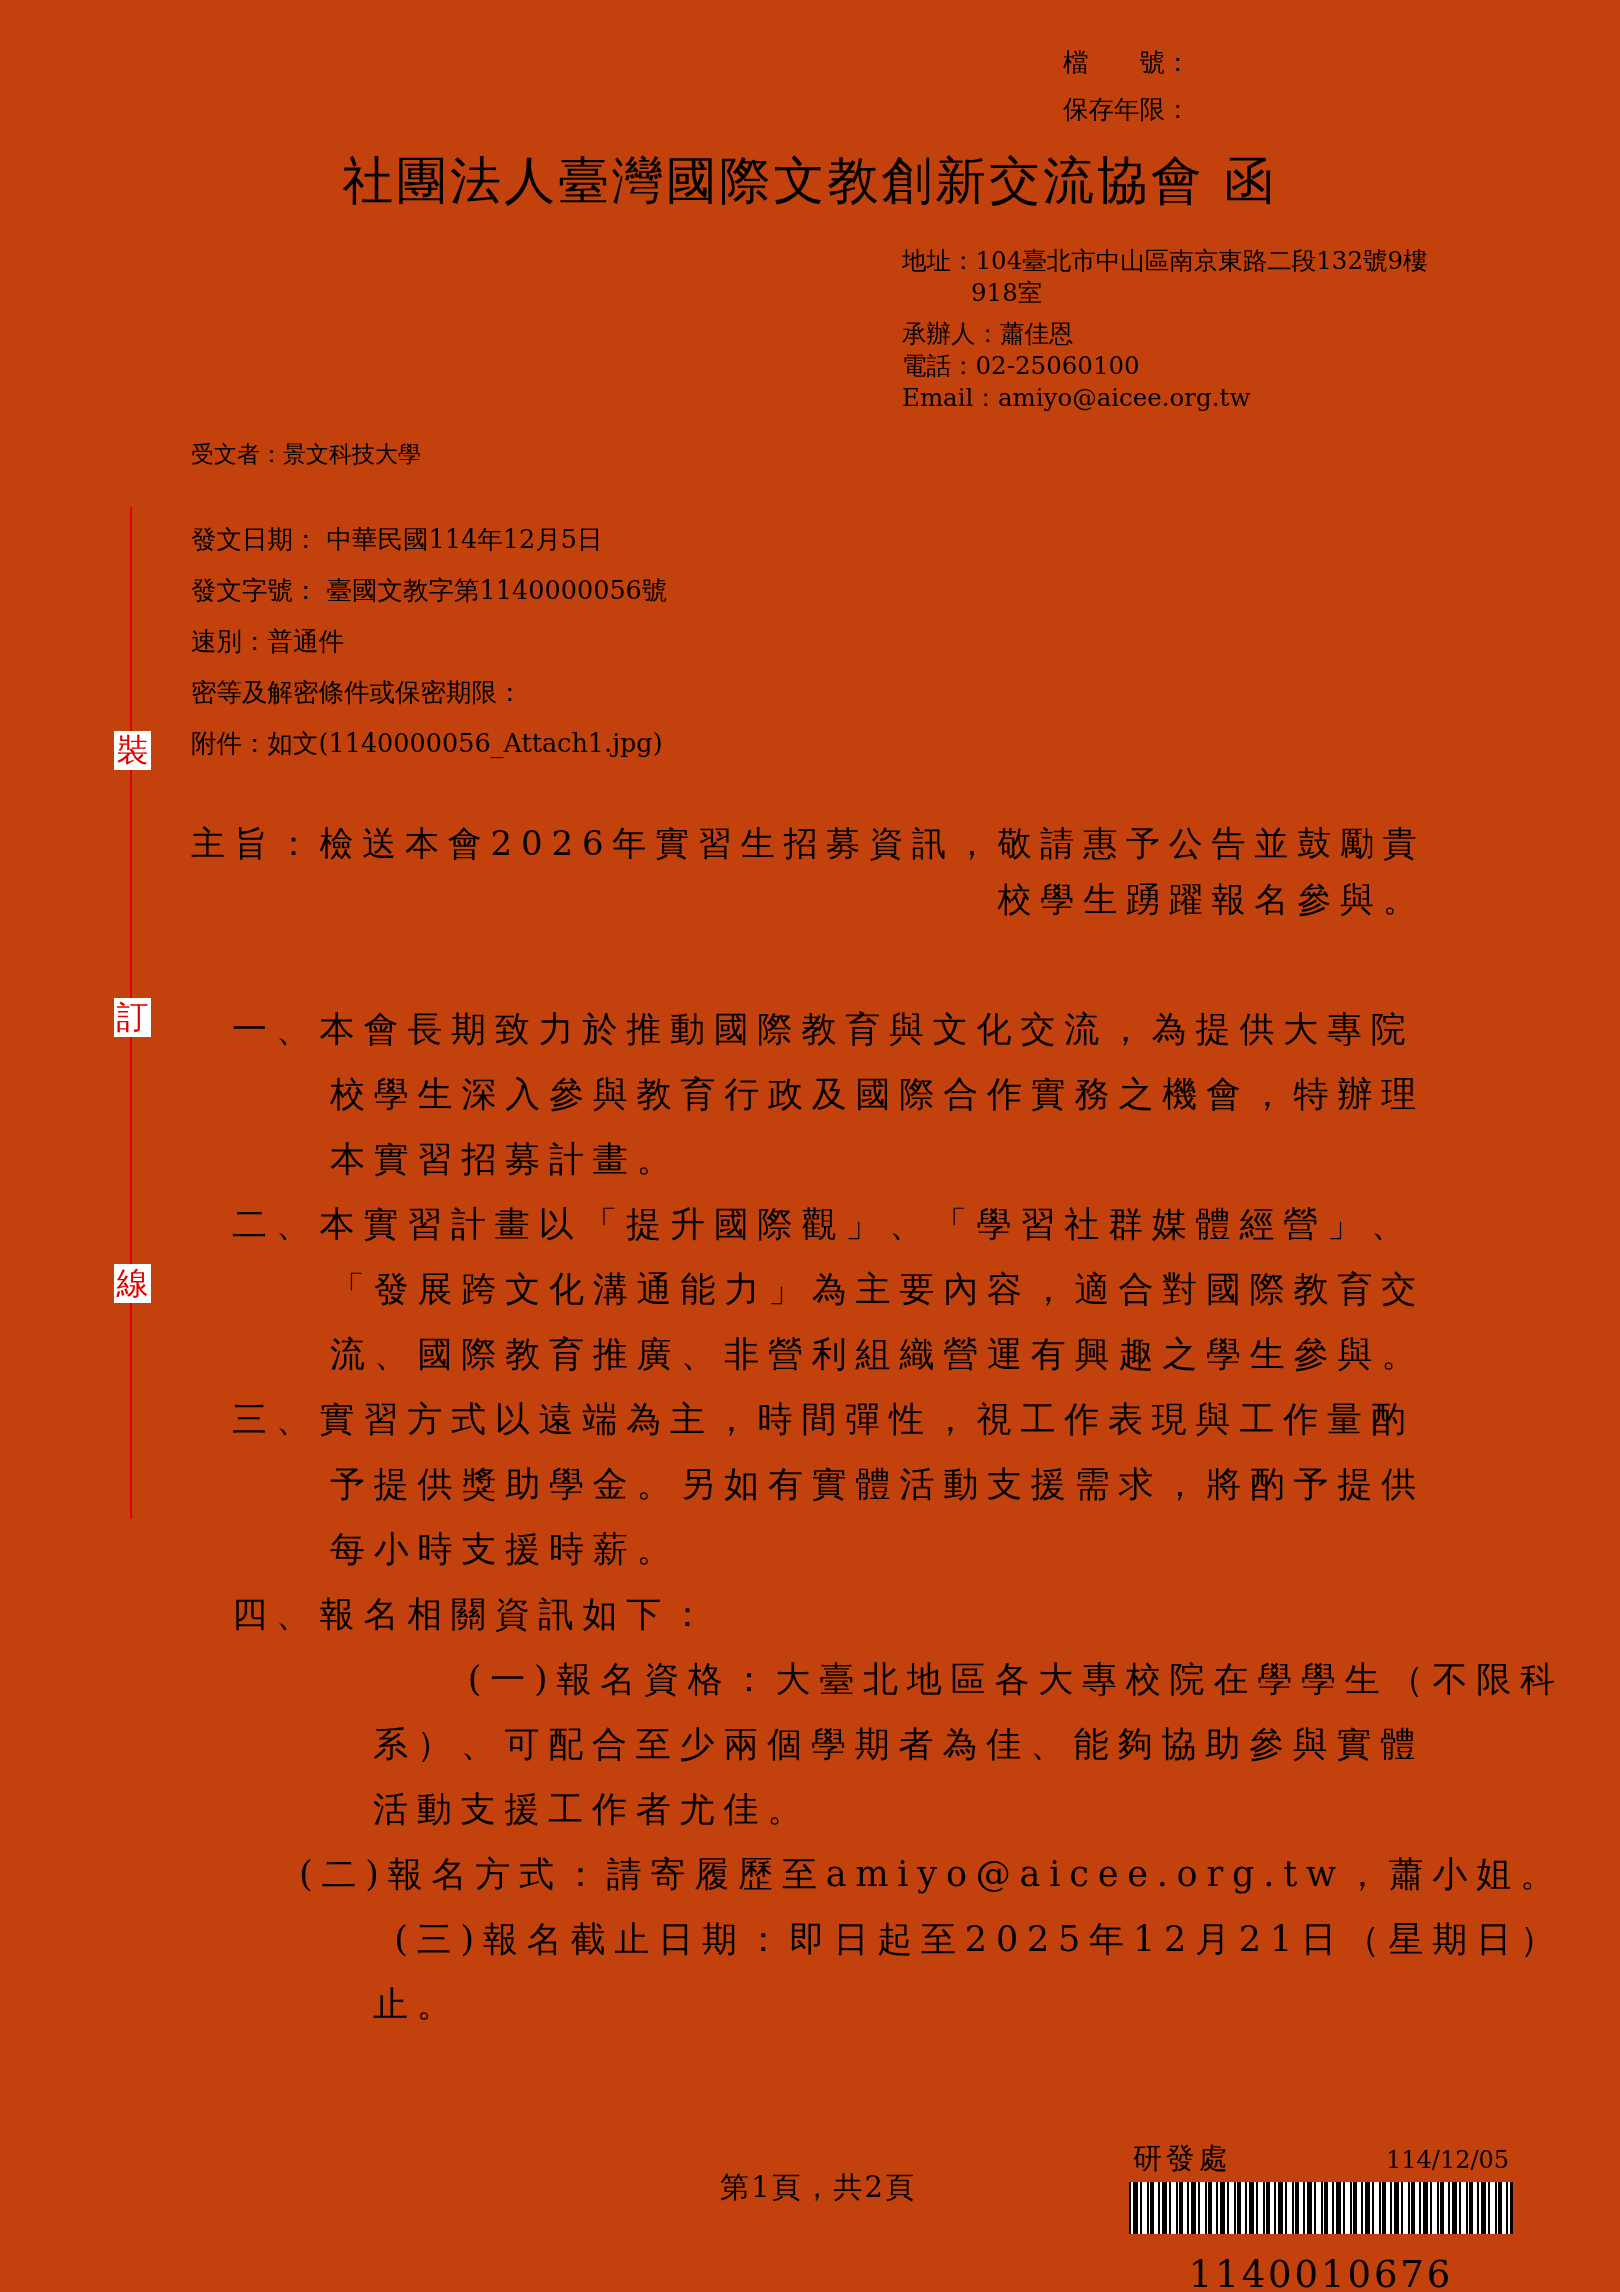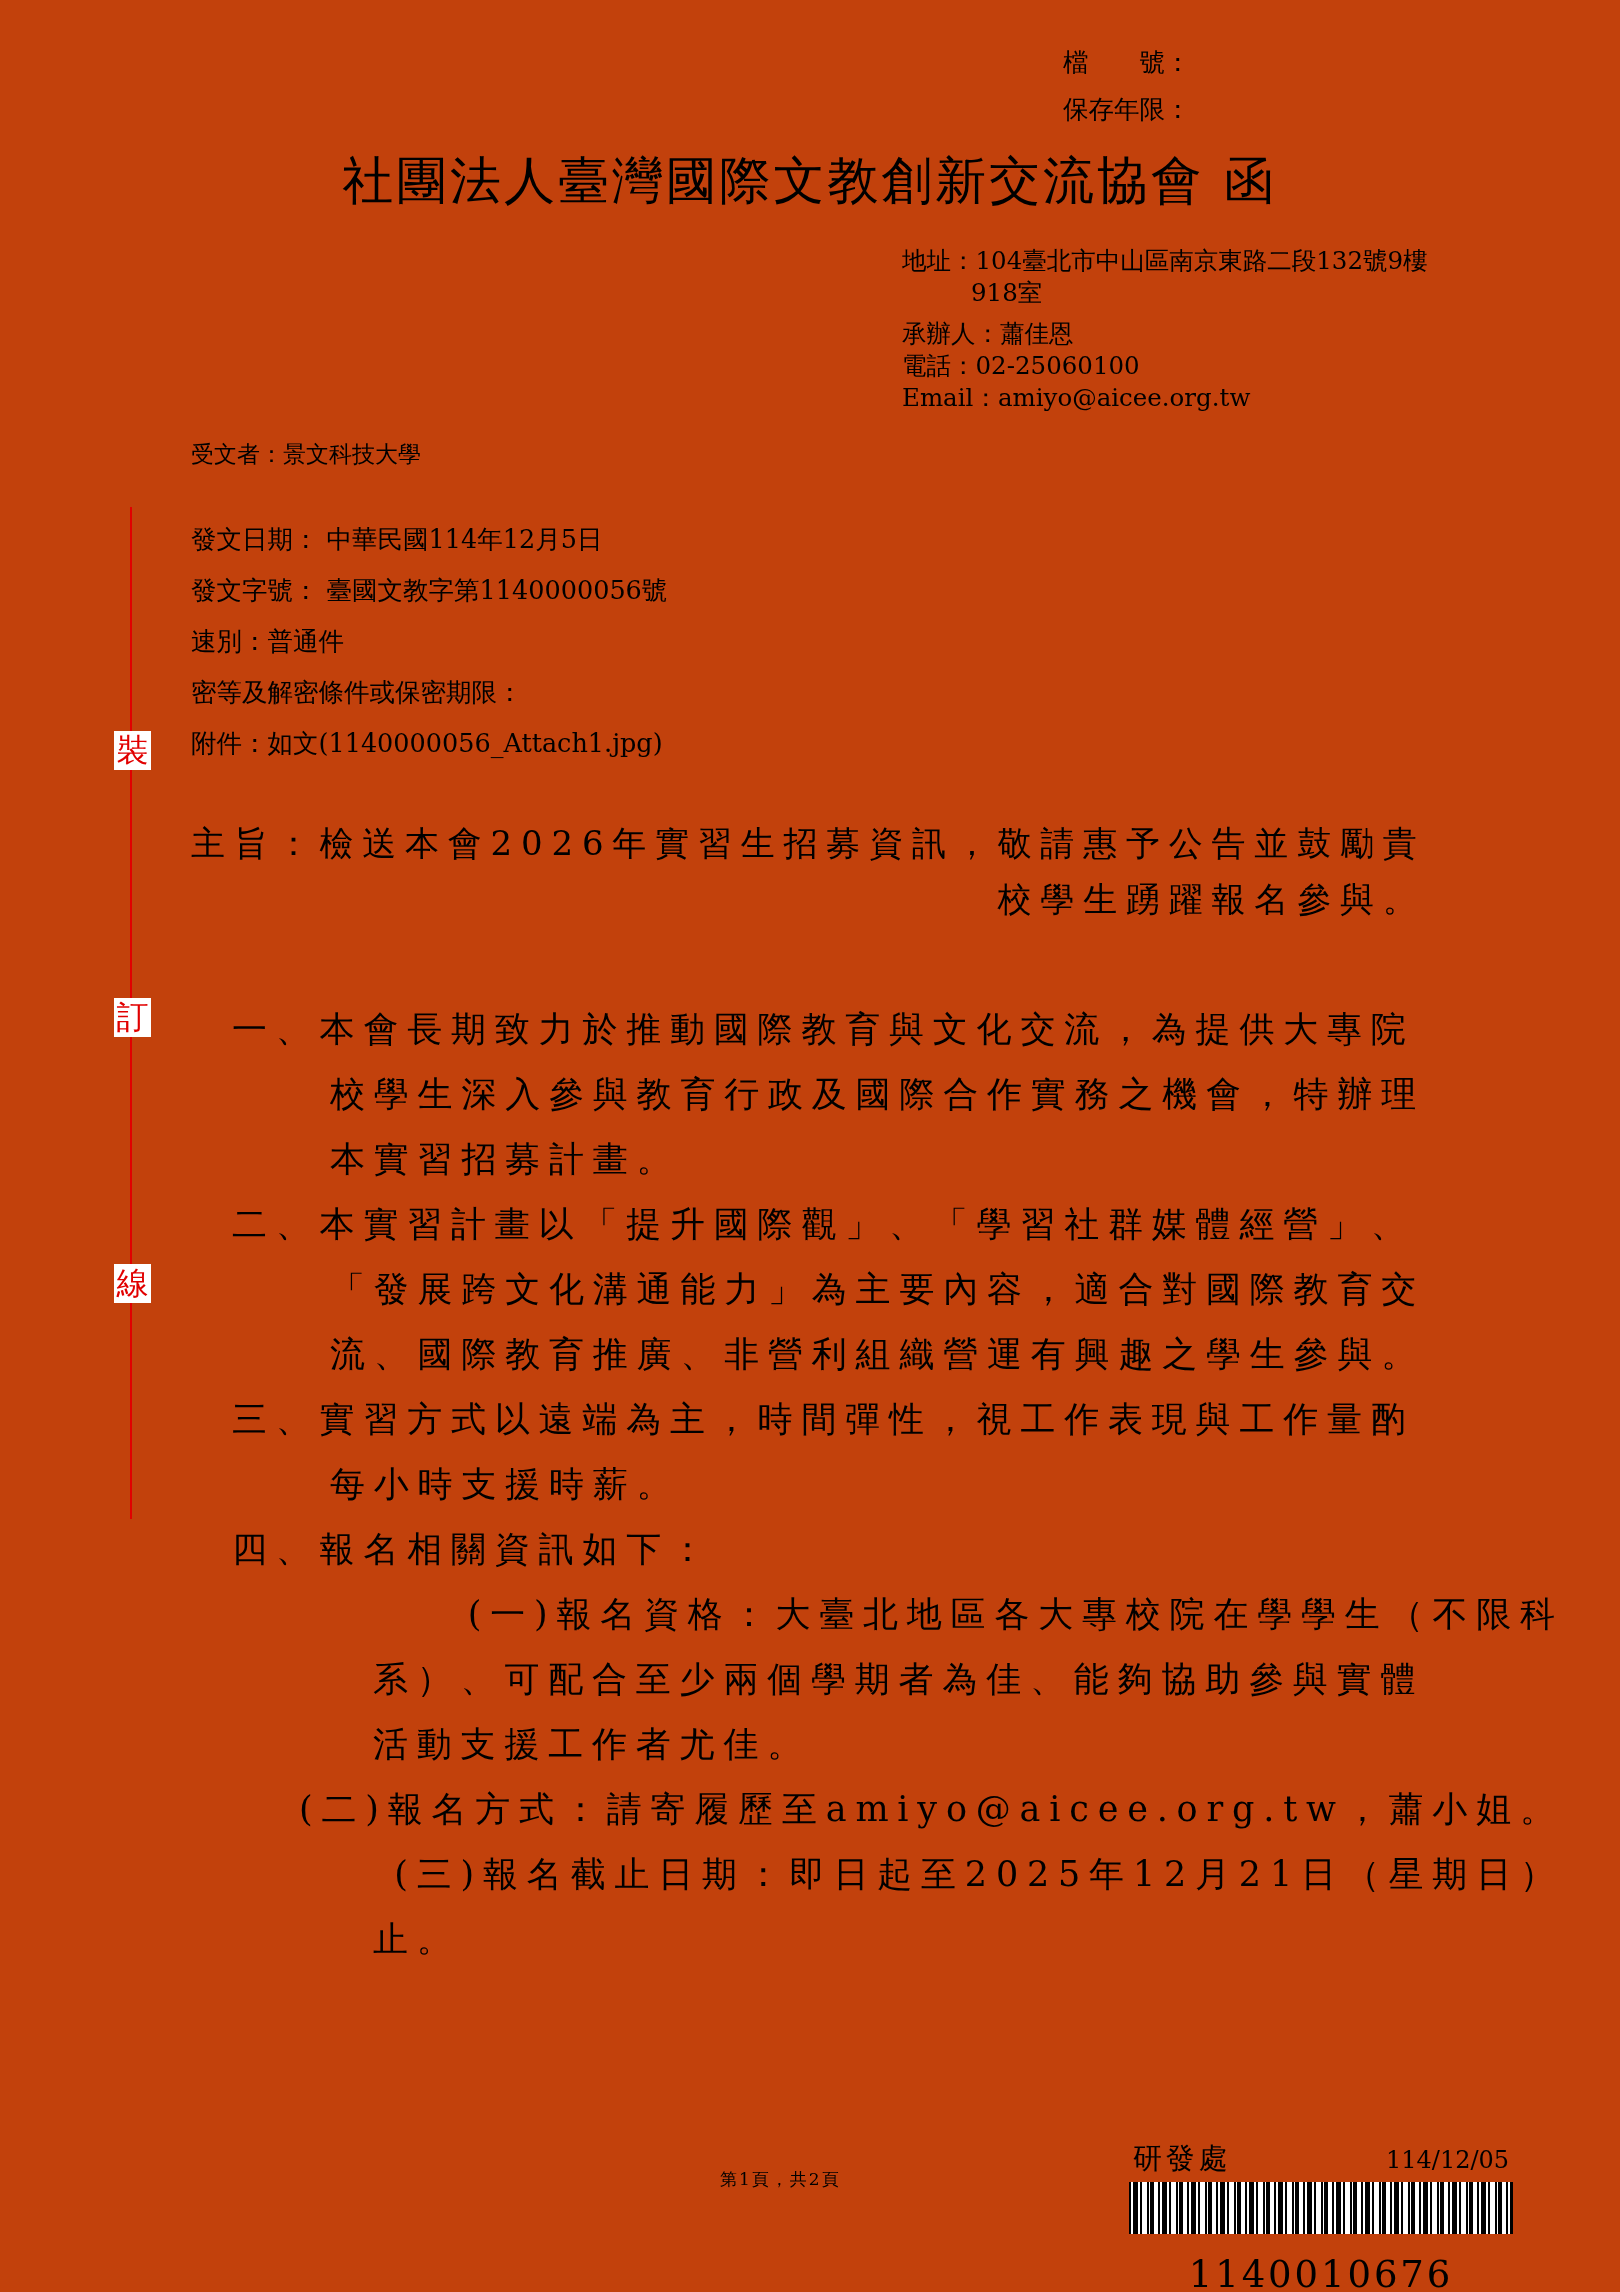--- a/index.html
+++ b/index.html
@@ -53,21 +53,21 @@
   .stamp-row{display:flex;justify-content:space-between;align-items:baseline;padding:0 3.9px;}
   .stamp-dept{font-size:29px;letter-spacing:3.9px;}
   .stamp-date{font-size:24px;margin-top:48px;}
   .barcode{height:52px;margin-top:2.9px;
     background:repeating-linear-gradient(90deg,
       #000 0 2px,#fff 2px 3.9px,#000 3.9px 8.8px,#fff 8.8px 10.8px,#000 10.8px 12.7px,
       #fff 12.7px 17.6px,#000 17.6px 19.6px,#fff 19.6px 20.6px,#000 20.6px 25.5px,#fff 25.5px 29px);}
   .stamp-num{text-align:center;font-size:37px;letter-spacing:2.9px;margin-top:19px;}
 
   
-  .footer{position:absolute;left:720px;top:2168px;font-size:17px;letter-spacing:2px;}
+  .footer{position:absolute;left:720px;top:2168px;font-size:29px;letter-spacing:2px;}
 </style>
 </head>
 <body>
 
 <div class="page">
 
   <div class="filebox">
     <div>檔　　號：</div>
     <div>保存年限：</div>
   </div>
@@ -103,20 +103,21 @@
       <div>校學生深入參與教育行政及國際合作實務之機會，特辦理</div>
       <div>本實習招募計畫。</div>
     </div>
     <div class="item lvl1">
       <div class="first">二、本實習計畫以「提升國際觀」、「學習社群媒體經營」、</div>
       <div>「發展跨文化溝通能力」為主要內容，適合對國際教育交</div>
       <div>流、國際教育推廣、非營利組織營運有興趣之學生參與。</div>
     </div>
     <div class="item lvl1">
       <div class="first">三、實習方式以遠端為主，時間彈性，視工作表現與工作量酌</div>
+      <div>予提供獎助學金。另如有實體活動支援需求，將酌予提供</div>
       <div>每小時支援時薪。</div>
     </div>
     <div class="item lvl1">
       <div class="first">四、報名相關資訊如下：</div>
     </div>
     <div class="item lvl2">
       <div class="first">(一)報名資格：大臺北地區各大專校院在學學生（不限科</div>
       <div>系）、可配合至少兩個學期者為佳、能夠協助參與實體</div>
       <div>活動支援工作者尤佳。</div>
     </div>

